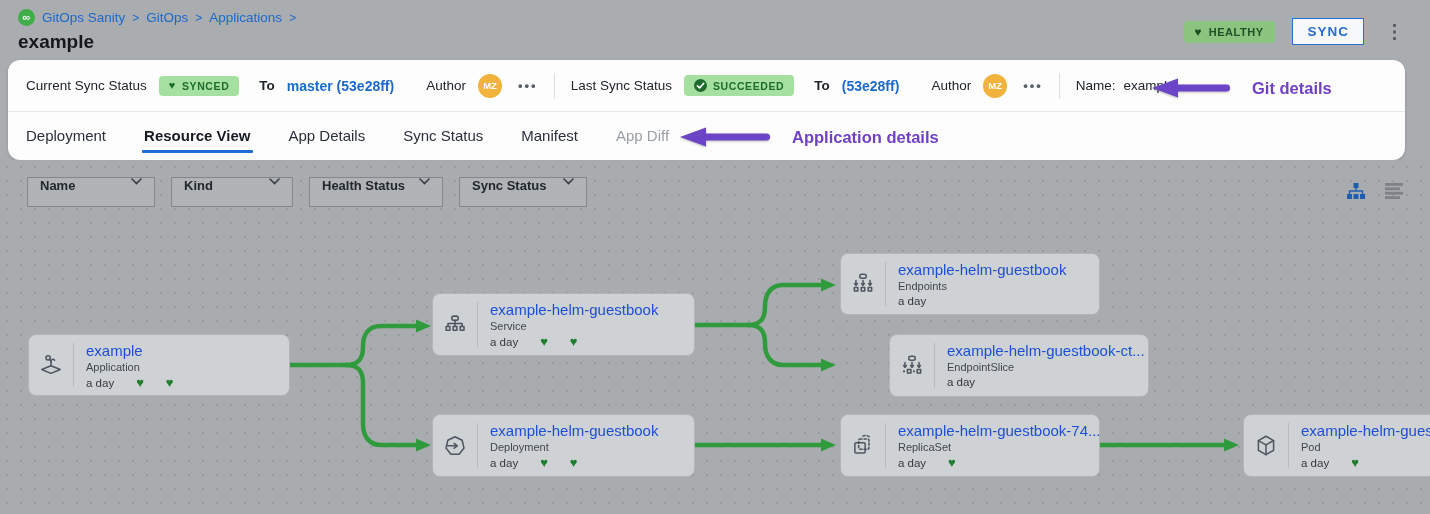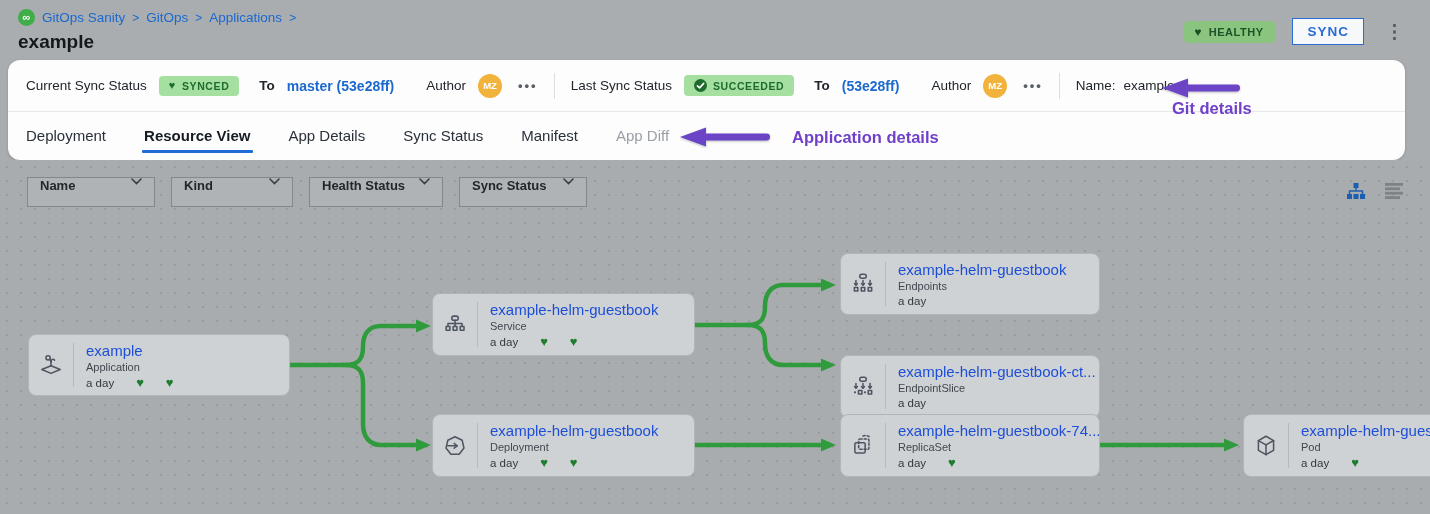--- a/index.html
+++ b/index.html
@@ -159,21 +159,21 @@
   <div class="tabs-row">
     <div class="tab">Deployment</div>
     <div class="tab active">Resource View</div>
     <div class="tab">App Details</div>
     <div class="tab">Sync Status</div>
     <div class="tab">Manifest</div>
     <div class="tab disabled">App Diff</div>
   </div>
 </div>
 
-<div class="annotation" style="left:1152px; top:77px;flex-direction:column;">
+<div class="annotation" style="left:1152px; top:77px;">
   <svg class="ann-arrow" width="80" height="22" viewBox="0 0 80 22">
     <polygon points="0,11 26,1.5 26,20.5" fill="#6b45c5"></polygon>
     <rect x="23" y="7.6" width="55" height="6.8" rx="3.4" fill="#6b45c5"></rect>
   </svg>
   <span class="ann-text">Git details</span>
 </div>
 
 <div class="annotation" style="left:680px; top:126px;">
   <svg class="ann-arrow" width="92" height="22" viewBox="0 0 92 22">
     <polygon points="0,11 26,1.5 26,20.5" fill="#6b45c5"></polygon>
@@ -339,21 +339,21 @@
     <div class="node-body">
       <div class="node-title">example-helm-guestbook</div>
       <div class="node-kind">Endpoints</div>
       <div class="node-age-row">
         <span>a day</span>
         <span style="display:flex;gap:22px;"></span>
       </div>
     </div>
   </div>
 
-  <div class="node" style="left:840px; top:174px; width:260px; height:63px;margin-top:21px;">
+  <div class="node" style="left:889px; top:174px; width:260px; height:63px;">
     <div class="node-icon-zone">
       <svg width="26" height="26" viewBox="0 0 24 24" stroke="#4d5560" stroke-width="1.4" fill="none" stroke-linecap="round" stroke-linejoin="round">
         <rect x="9" y="3" width="6" height="3.6" rx="1.8"></rect>
         <path d="M5.5 8.8 V13 M12 8.8 V13 M18.5 8.8 V13"></path>
         <path d="M4.2 11.6 L5.5 13.1 L6.8 11.6 M10.7 11.6 L12 13.1 L13.3 11.6 M17.2 11.6 L18.5 13.1 L19.8 11.6"></path>
         <circle cx="4.6" cy="16.9" r="1" fill="#4d5560" stroke="none"></circle>
         <rect x="7.8" y="15.3" width="3.2" height="3.2"></rect>
         <circle cx="13.8" cy="16.9" r="1" fill="#4d5560" stroke="none"></circle>
         <rect x="16.8" y="15.3" width="3.2" height="3.2"></rect>
       </svg>

